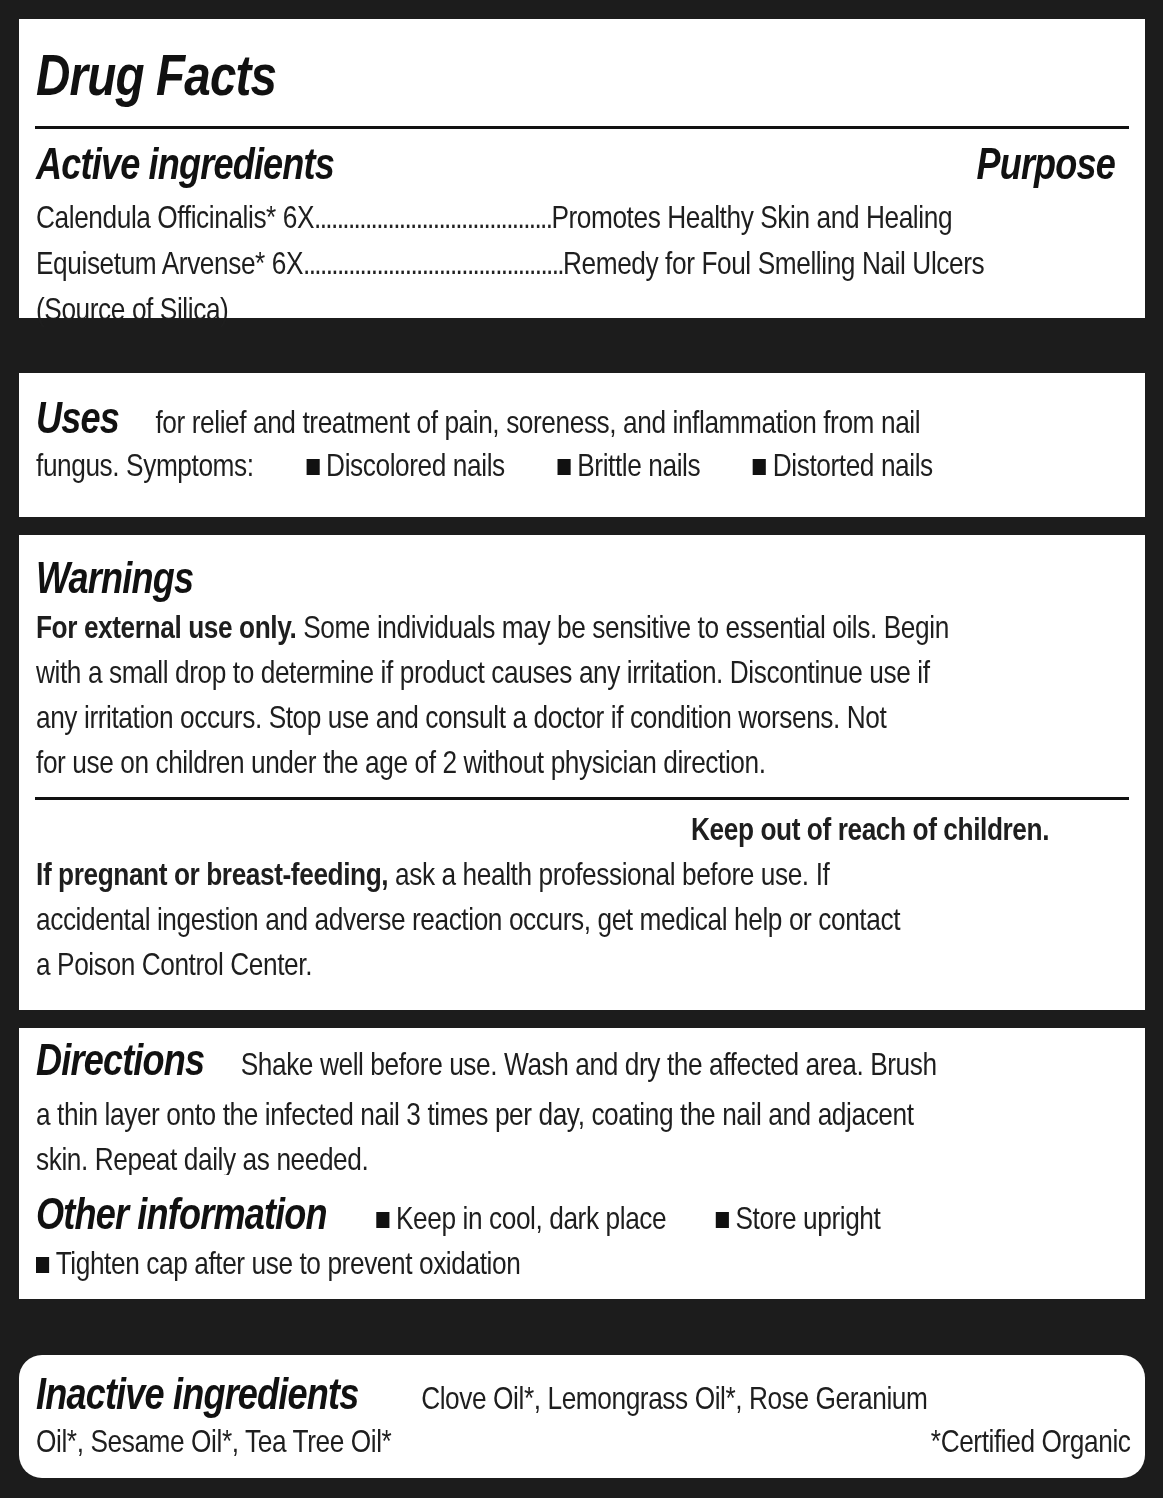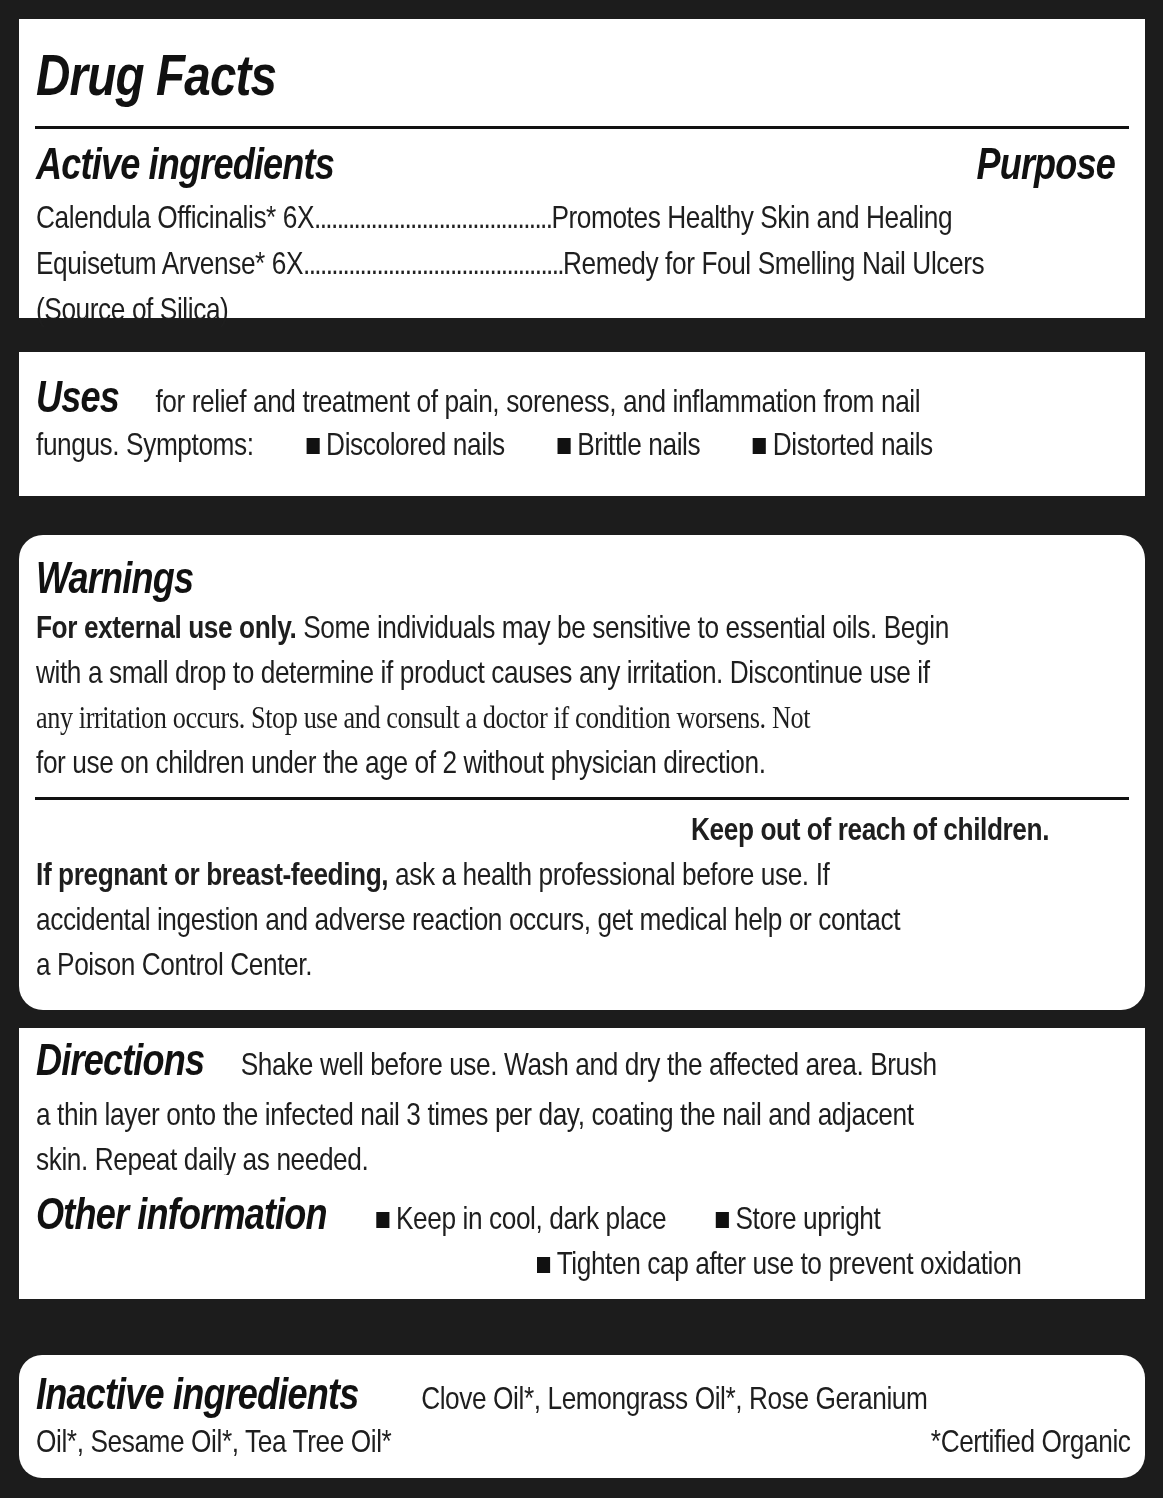--- a/index.html
+++ b/index.html
@@ -54,46 +54,46 @@
   <div class="row" style="top:226px;">
     <span class="body-txt squish" style="width:1330px;">
       <span>Equisetum Arvense* 6X</span><span class="dots">..............................................</span><span>Remedy for Foul Smelling Nail Ulcers</span>
     </span>
   </div>
   <div class="row" style="top:272px;">
     <span class="body-txt squish">(Source of Silica)</span>
   </div>
 </div>
 
-<div class="panel" style="top:352px;height:144px;text-decoration:underline;">
+<div class="panel" style="top:373px;height:144px;text-decoration:underline;">
   <div class="row" style="top:20px;">
     <span class="squish">
       <span class="h-sec">Uses</span>
       <span class="body-txt" style="margin-left:40px;">for relief and treatment of pain, soreness, and inflammation from nail</span>
     </span>
   </div>
   <div class="row" style="top:74px;">
     <span class="body-txt squish">
       <span>fungus. Symptoms:</span>
       <span style="margin-left:56px;"><span class="sq"></span><span>Discolored nails</span></span>
       <span style="margin-left:56px;"><span class="sq"></span><span>Brittle nails</span></span>
       <span style="margin-left:56px;"><span class="sq"></span><span>Distorted nails</span></span>
     </span>
   </div>
 </div>
 
-<div class="panel" style="top:535px;height:475px;border-radius:24px;">
+<div class="panel" style="top:535px;height:475px;">
   <div class="row" style="top:18px;">
     <span class="h-sec squish">Warnings</span>
   </div>
   <div class="row" style="top:74px;">
     <span class="body-txt squish"><span class="bold">For external use only.</span><span> Some individuals may be sensitive to essential oils. Begin</span></span>
   </div>
   <div class="row" style="top:119px;"><span class="body-txt squish">with a small drop to determine if product causes any irritation. Discontinue use if</span></div>
-  <div class="row" style="top:164px;font-family:Liberation Serif, serif;"><span class="body-txt squish">any irritation occurs. Stop use and consult a doctor if condition worsens. Not</span></div>
+  <div class="row" style="top:164px;"><span class="body-txt squish">any irritation occurs. Stop use and consult a doctor if condition worsens. Not</span></div>
   <div class="row" style="top:209px;"><span class="body-txt squish">for use on children under the age of 2 without physician direction.</span></div>
   <div class="rule" style="top:262px;"></div>
   <div class="row" style="top:276px;text-align:right;"><span class="body-txt bold squish">Keep out of reach of children.</span></div>
   <div class="row" style="top:321px;">
     <span class="body-txt squish"><span class="bold">If pregnant or breast-feeding,</span><span> ask a health professional before use. If</span></span>
   </div>
   <div class="row" style="top:366px;"><span class="body-txt squish">accidental ingestion and adverse reaction occurs, get medical help or contact</span></div>
   <div class="row" style="top:411px;"><span class="body-txt squish">a Poison Control Center.</span></div>
 </div>
 
@@ -109,21 +109,21 @@
 </div>
 
 <div class="panel" style="top:1175px;height:124px;">
   <div class="row" style="top:14px;">
     <span class="squish">
       <span class="h-sec">Other information</span>
       <span class="body-txt" style="margin-left:56px;"><span class="sq"></span><span>Keep in cool, dark place</span></span>
       <span class="body-txt" style="margin-left:56px;"><span class="sq"></span><span>Store upright</span></span>
     </span>
   </div>
-  <div class="row" style="top:70px;text-align:right;">
+  <div class="row" style="top:70px;">
     <span class="body-txt squish"><span class="sq"></span><span>Tighten cap after use to prevent oxidation</span></span>
   </div>
 </div>
 
 <div class="panel" style="top:1355px;height:123px;border-radius:23px;">
   <div class="row" style="top:14px;">
     <span class="squish">
       <span class="h-sec">Inactive ingredients</span>
       <span class="body-txt" style="margin-left:72px;">Clove Oil*, Lemongrass Oil*,  Rose Geranium</span>
     </span>

